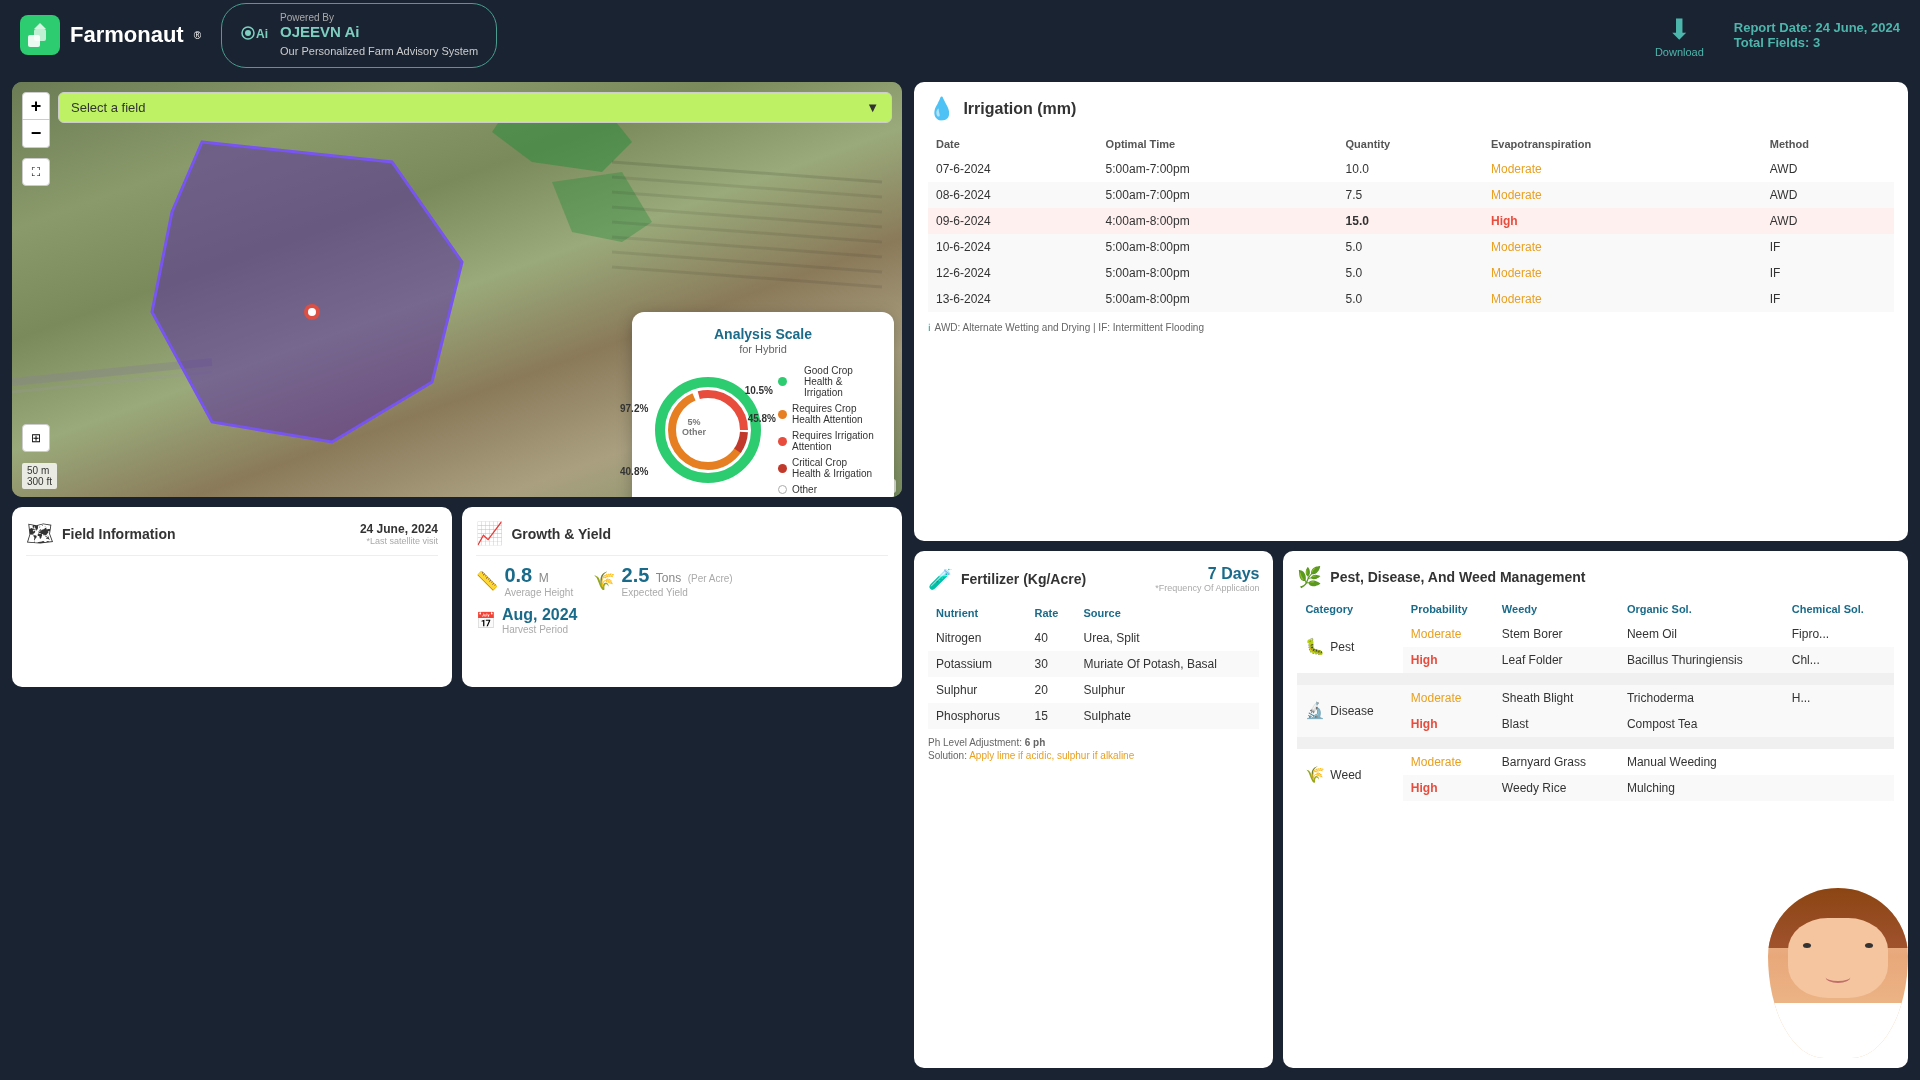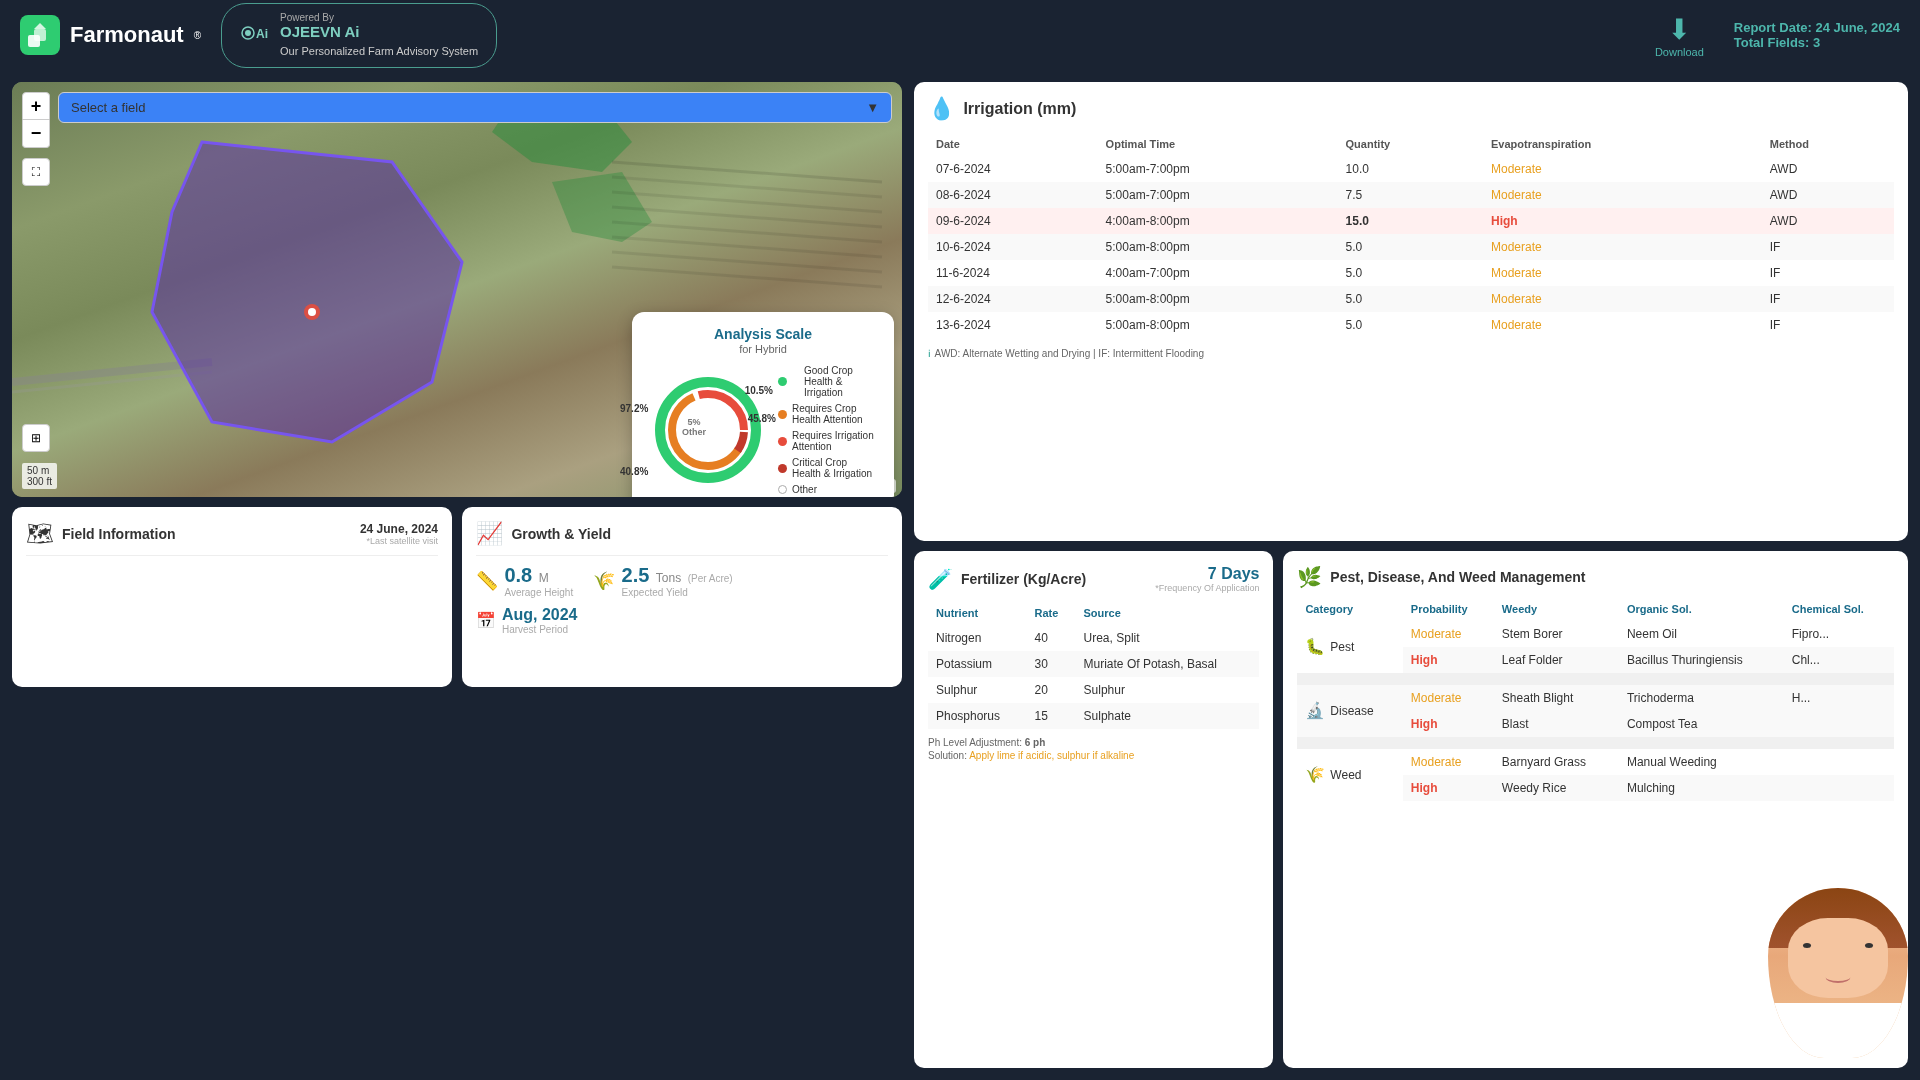--- a/index.html
+++ b/index.html
@@ -142,21 +142,21 @@
         <button style="background:white;border:1px solid #ccc;width:28px;height:28px;font-size:18px;font-weight:bold;cursor:pointer;border-radius:4px 4px 0 0;display:flex;align-items:center;justify-content:center;">+</button>
         <button style="background:white;border:1px solid #ccc;border-top:none;width:28px;height:28px;font-size:18px;font-weight:bold;cursor:pointer;border-radius:0 0 4px 4px;display:flex;align-items:center;justify-content:center;">−</button>
       </div>
       <div style="position:absolute;top:76px;left:10px;">
         <button style="background:white;border:1px solid #ccc;width:28px;height:28px;cursor:pointer;border-radius:4px;display:flex;align-items:center;justify-content:center;font-size:12px;">⛶</button>
       </div>
       <div style="position:absolute;bottom:45px;left:10px;">
         <button style="background:white;border:1px solid #ccc;width:28px;height:28px;cursor:pointer;border-radius:4px;display:flex;align-items:center;justify-content:center;font-size:12px;">⊞</button>
       </div>
 
-      <div style="position:absolute;top:10px;left:46px;right:10px;background:#3b82f6;border:1px solid #ccc;border-radius:6px;padding:7px 12px;font-size:13px;cursor:pointer;display:flex;align-items:center;justify-content:space-between;">
+      <div style="position:absolute;top:10px;left:46px;right:10px;background:#bef264;border:1px solid #ccc;border-radius:6px;padding:7px 12px;font-size:13px;cursor:pointer;display:flex;align-items:center;justify-content:space-between;">
         <span>Select a field</span>
         <span>▼</span>
       </div>
 
       <div style="position:absolute;bottom:8px;left:10px;font-size:10px;color:#333;">
         <div style="background:rgba(255,255,255,0.8);padding:2px 5px;border-radius:2px;">
           <div>50 m</div>
           <div>300 ft</div>
         </div>
       </div>
@@ -310,27 +310,20 @@
       <td><span style="color:#e74c3c;font-weight:bold;">High</span></td>
       <td>AWD</td>
     </tr>
             <tr style="background-color: rgb(249, 249, 249);">
       <td>10-6-2024</td>
       <td>5:00am-8:00pm</td>
       <td style="font-weight:normal">5.0</td>
       <td><span style="color:#e8a020;font-weight:500;">Moderate</span></td>
       <td>IF</td>
     </tr>
-            <tr>
-      <td>11-6-2024</td>
-      <td>4:00am-7:00pm</td>
-      <td style="font-weight:normal">5.0</td>
-      <td><span style="color:#e8a020;font-weight:500;">Moderate</span></td>
-      <td>IF</td>
-    </tr>
             <tr style="background-color: rgb(249, 249, 249);">
       <td>12-6-2024</td>
       <td>5:00am-8:00pm</td>
       <td style="font-weight:normal">5.0</td>
       <td><span style="color:#e8a020;font-weight:500;">Moderate</span></td>
       <td>IF</td>
     </tr>
             <tr>
       <td>13-6-2024</td>
       <td>5:00am-8:00pm</td>

